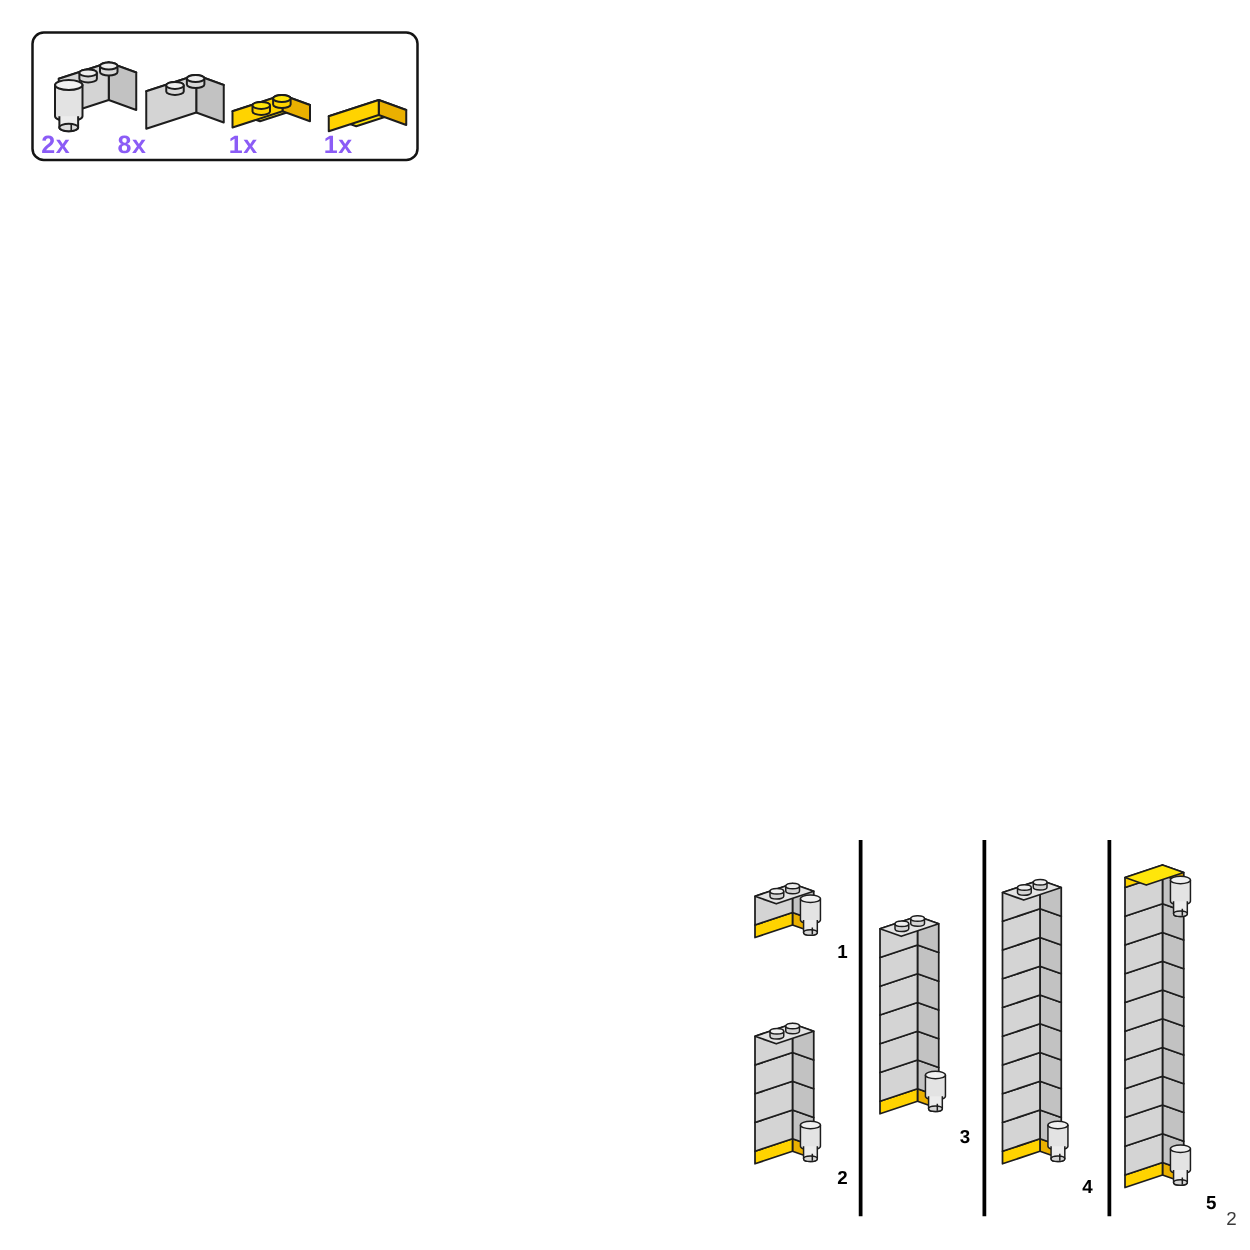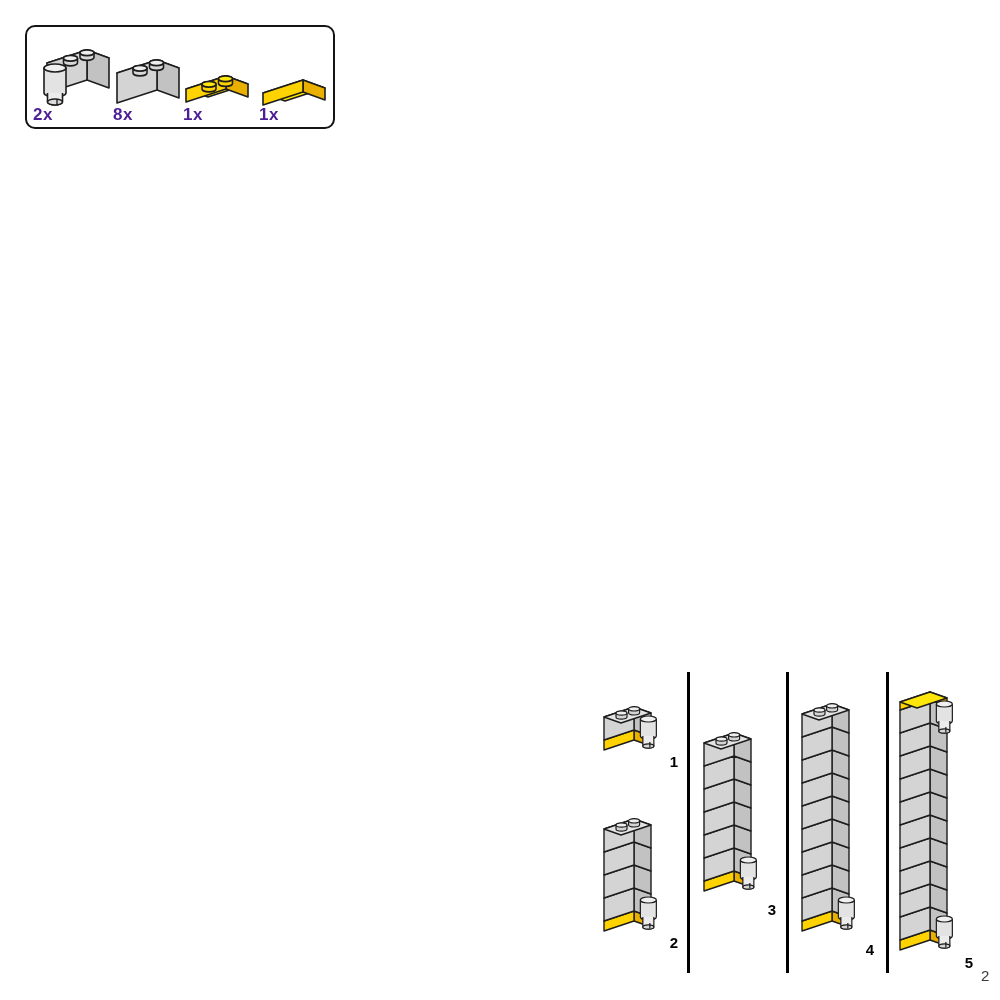--- a/index.html
+++ b/index.html
@@ -4,21 +4,21 @@
 <style>
   html,body{margin:0;padding:0;background:#fff;}
   body{width:1000px;height:1000px;position:relative;overflow:hidden;
        font-family:"Liberation Sans",sans-serif;}
   .abs{position:absolute;}
 
   
   .parts-box{left:25px;top:25px;width:306px;height:100px;
              border:2.5px solid #141414;border-radius:10px;background:#fff;}
   .part-icon{position:absolute;}
-  .part-count{position:absolute;font-weight:bold;font-size:17px;color:#4c1d95;
+  .part-count{position:absolute;font-weight:bold;font-size:20px;color:#8b5cf6;
               letter-spacing:0.5px;}
 
   
   .divider{width:3px;background:#000;top:672px;height:301px;}
   .step-num{font-weight:bold;font-size:15px;color:#000;width:16px;text-align:center;}
   .tower{position:absolute;}
   .page-num{font-size:15px;color:#3a3a3a;}
 </style>
 </head>
 <body>
@@ -68,21 +68,21 @@
 
   <svg class="part-icon" style="left:234px;top:42px" width="70" height="40" viewBox="0 0 70 40">
     <g stroke="#1d1d1d" stroke-width="1.6" stroke-linejoin="round">
       <polygon points="2,24 42,11 64,19 24,32" fill="#ffe60a"></polygon>
       <polygon points="42,11 64,19 64,31 42,23" fill="#eab000"></polygon>
       <polygon points="2,24 42,11 42,23 2,36" fill="#ffd300"></polygon>
     </g>
   </svg>
 
   <span class="part-count" style="left:6px;top:78px">2x</span>
-  <span class="part-count" style="left:86px;top:78px">8x</span>
+  <span class="part-count" style="left:67px;top:78px">8x</span>
   <span class="part-count" style="left:156px;top:78px">1x</span>
   <span class="part-count" style="left:232px;top:78px">1x</span>
 </div>
 
 <div class="abs divider" style="left:687px"></div>
 <div class="abs divider" style="left:786px"></div>
 <div class="abs divider" style="left:886px"></div>
 
 <svg class="tower" id="tower-0" style="left: 598px; top: 699px;" width="78" height="57" viewBox="0 0 78 57">
     <polygon points="36,41 53,47 53,37 36,31" fill="#eab000" stroke="#1d1d1d" stroke-width="1.4" stroke-linejoin="round"></polygon>

